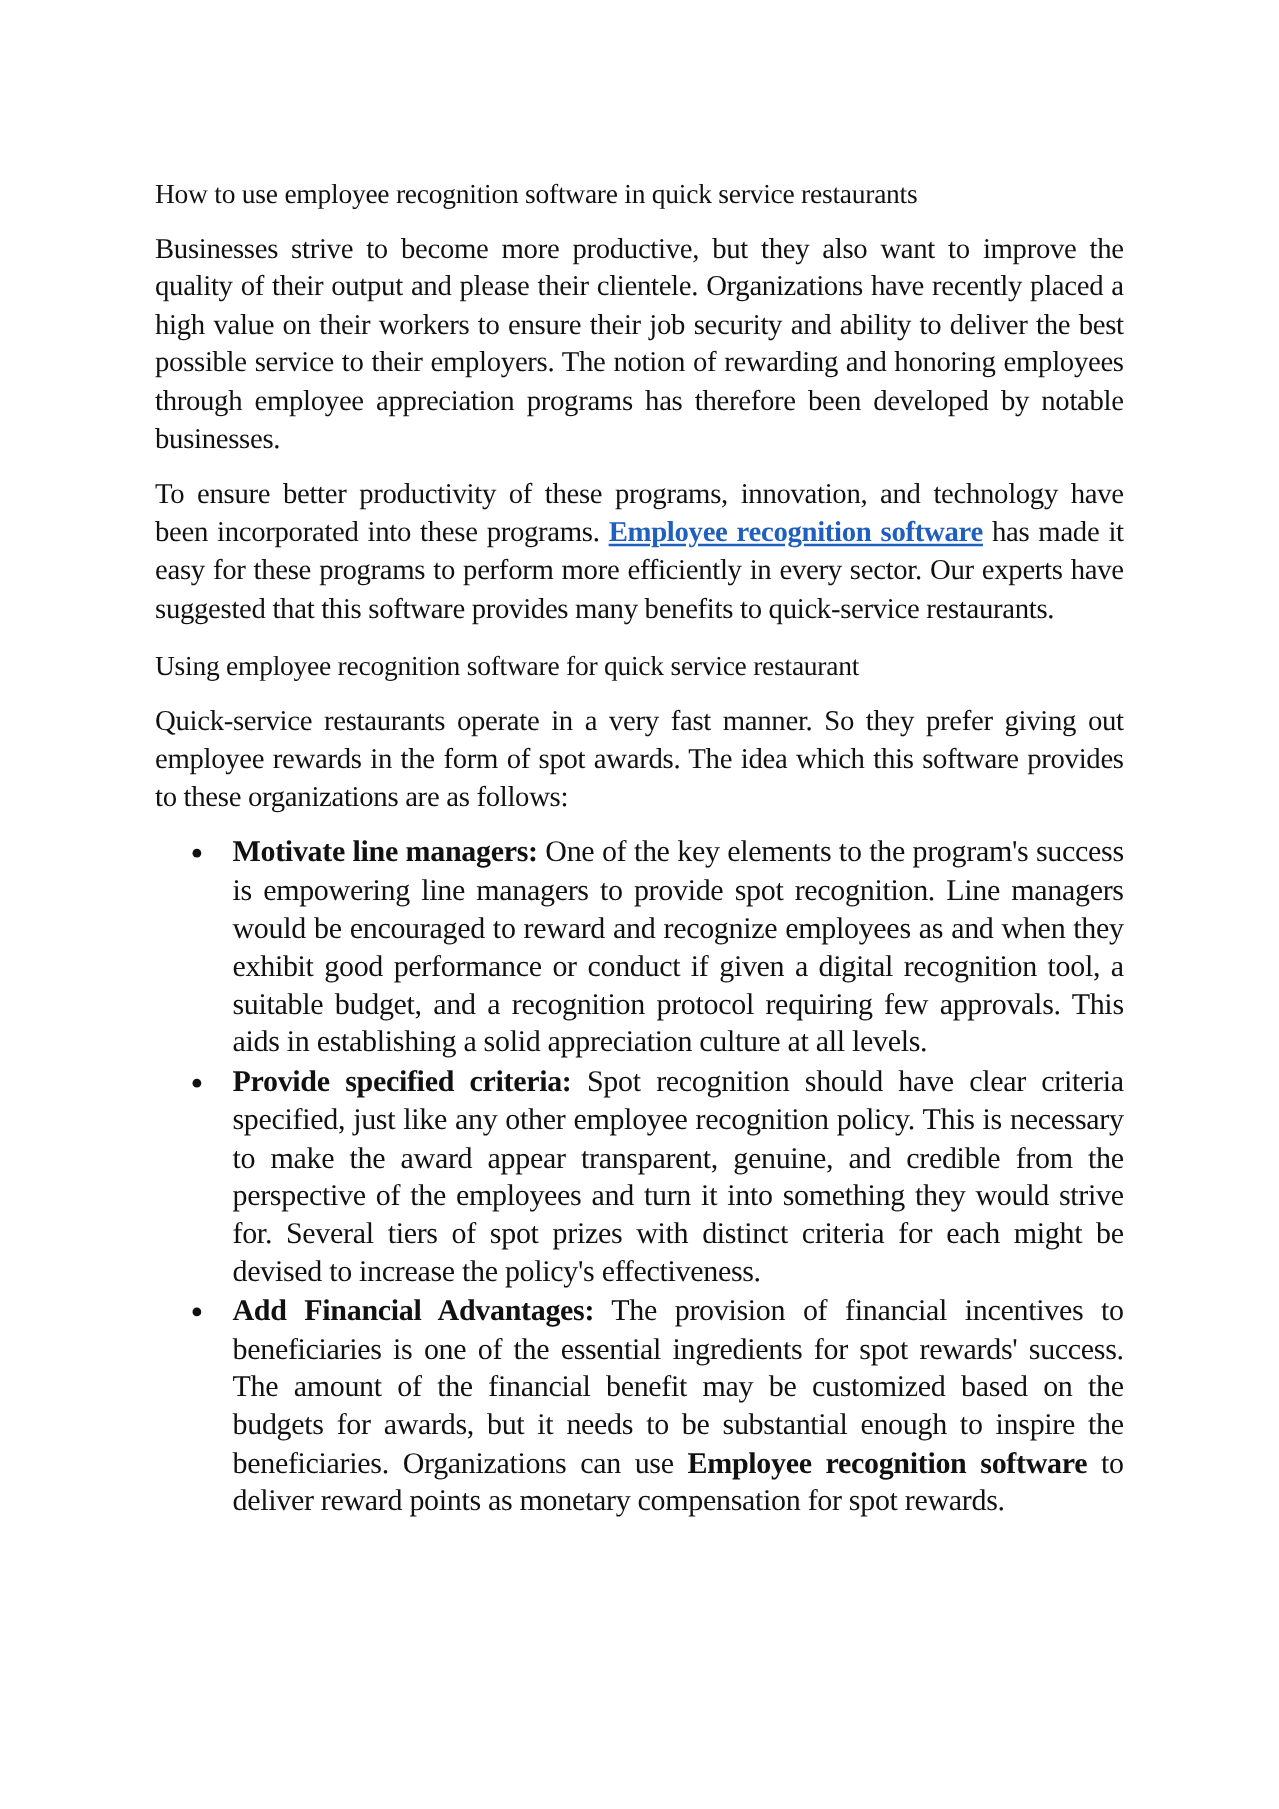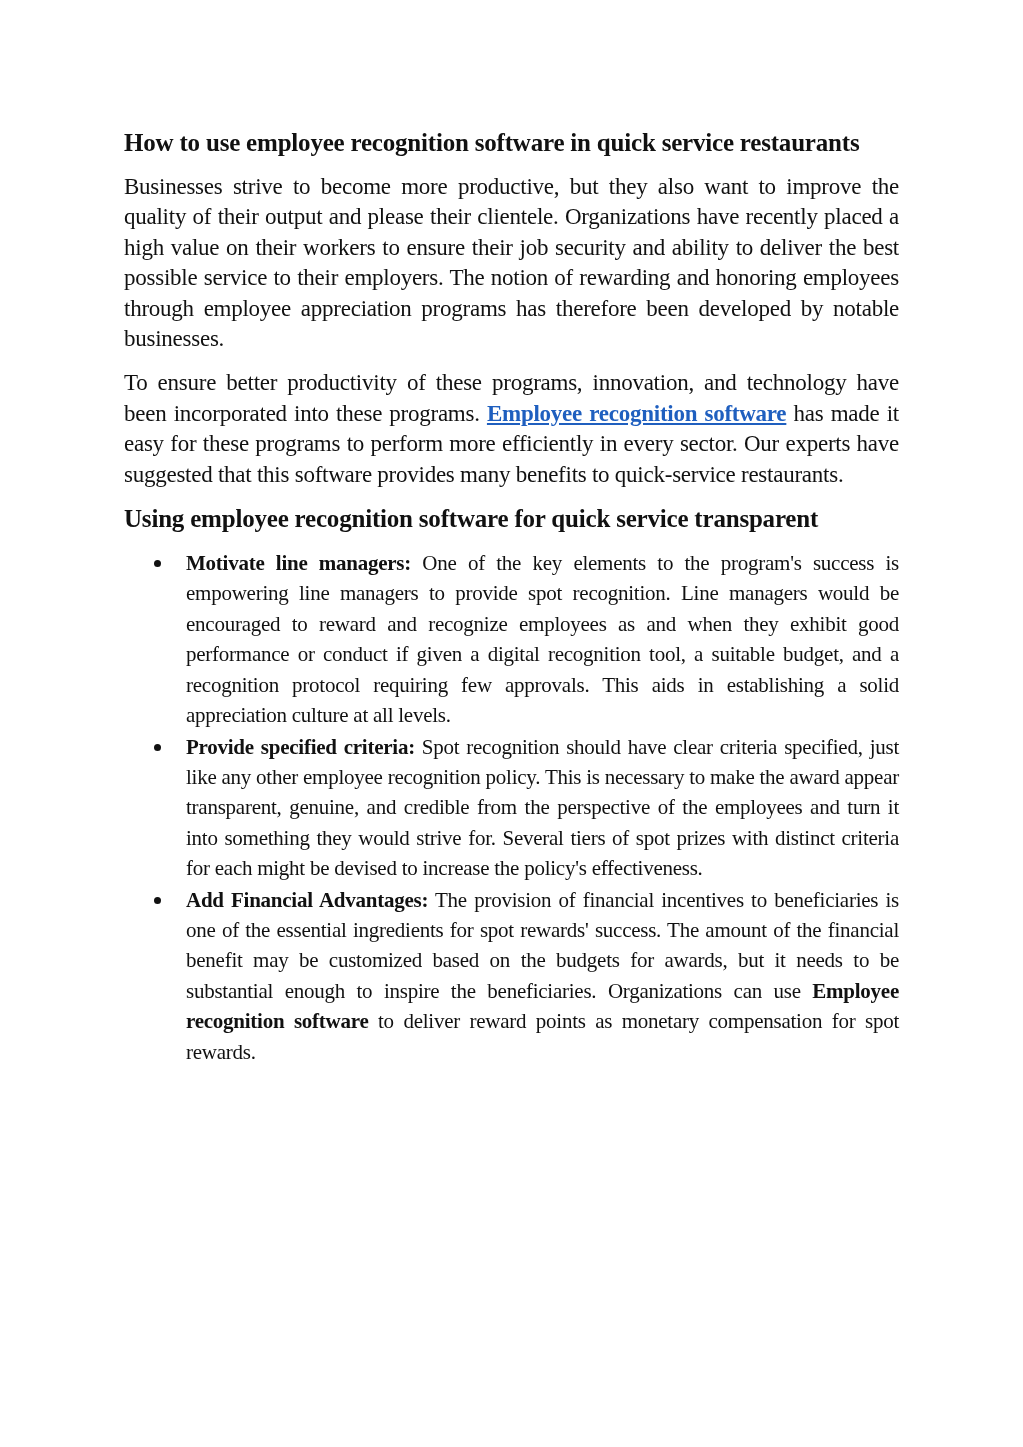--- a/index.html
+++ b/index.html
@@ -16,24 +16,24 @@
       color: #111111;
     }
     .page {
       position: absolute;
       left: 124px;
       top: 124px;
       width: 775px;
     }
     h1.doc-title, h2.section-heading {
       font-family: "Liberation Serif", "DejaVu Serif", serif;
-      font-weight: bold;
-      font-size: 25px;
+      font-weight: normal;
+      font-size: 22px;
       line-height: 30px;
-      margin: 4px 0 14px 0;
+      margin: 16px 0 14px 0;
       letter-spacing: -0.2px;
       white-space: nowrap;
     }
     p.body-para {
       font-size: 23px;
       line-height: 30.4px;
       margin: 0 0 14px 0;
       text-align: justify;
       letter-spacing: -0.25px;
     }
@@ -44,21 +44,21 @@
       text-underline-offset: 2px;
     }
     ul.bullet-list {
       list-style: none;
       margin: 0;
       padding: 0;
     }
     ul.bullet-list li {
       position: relative;
       padding-left: 62px;
-      font-size: 21px;
+      font-size: 24px;
       line-height: 30.4px;
       text-align: justify;
       letter-spacing: -0.25px;
       margin: 0 0 1px 0;
     }
     ul.bullet-list li .bullet {
       position: absolute;
       left: 30px;
       top: 12px;
       width: 7px;
@@ -72,22 +72,23 @@
 </head>
 <body>
 
 <div class="page">
   <h1 class="doc-title">How to use employee recognition software in quick service restaurants</h1>
 
   <p class="body-para">Businesses strive to become more productive, but they also want to improve the quality of their output and please their clientele. Organizations have recently placed a high value on their workers to ensure their job security and ability to deliver the best possible service to their employers. The notion of rewarding and honoring employees through employee appreciation programs has therefore been developed by notable businesses.</p>
 
   <p class="body-para"><span>To ensure better productivity of these programs, innovation, and technology have been incorporated into these programs. </span><a class="inline-link" href="#">Employee recognition software</a><span> has made it easy for these programs to perform more efficiently in every sector. Our experts have suggested that this software provides many benefits to quick-service restaurants.</span></p>
 
-  <h2 class="section-heading">Using employee recognition software for quick service transparent</h2>
+  <h2 class="section-heading">Using employee recognition software for quick service restaurant</h2>
 
+  <p class="body-para">Quick-service restaurants operate in a very fast manner. So they prefer giving out employee rewards in the form of spot awards. The idea which this software provides to these organizations are as follows:</p>
 
   <ul class="bullet-list">
     <li>
       <span class="bullet"></span><span class="term">Motivate line managers:</span><span> One of the key elements to the program's success is empowering line managers to provide spot recognition. Line managers would be encouraged to reward and recognize employees as and when they exhibit good performance or conduct if given a digital recognition tool, a suitable budget, and a recognition protocol requiring few approvals. This aids in establishing a solid appreciation culture at all levels.</span>
     </li>
     <li>
       <span class="bullet"></span><span class="term">Provide specified criteria:</span><span> Spot recognition should have clear criteria specified, just like any other employee recognition policy. This is necessary to make the award appear transparent, genuine, and credible from the perspective of the employees and turn it into something they would strive for. Several tiers of spot prizes with distinct criteria for each might be devised to increase the policy's effectiveness.</span>
     </li>
     <li>
       <span class="bullet"></span><span class="term">Add Financial Advantages:</span><span> The provision of financial incentives to beneficiaries is one of the essential ingredients for spot rewards' success. The amount of the financial benefit may be customized based on the budgets for awards, but it needs to be substantial enough to inspire the beneficiaries. Organizations can use </span><span class="emph">Employee recognition software</span><span> to deliver reward points as monetary compensation for spot rewards.</span>

